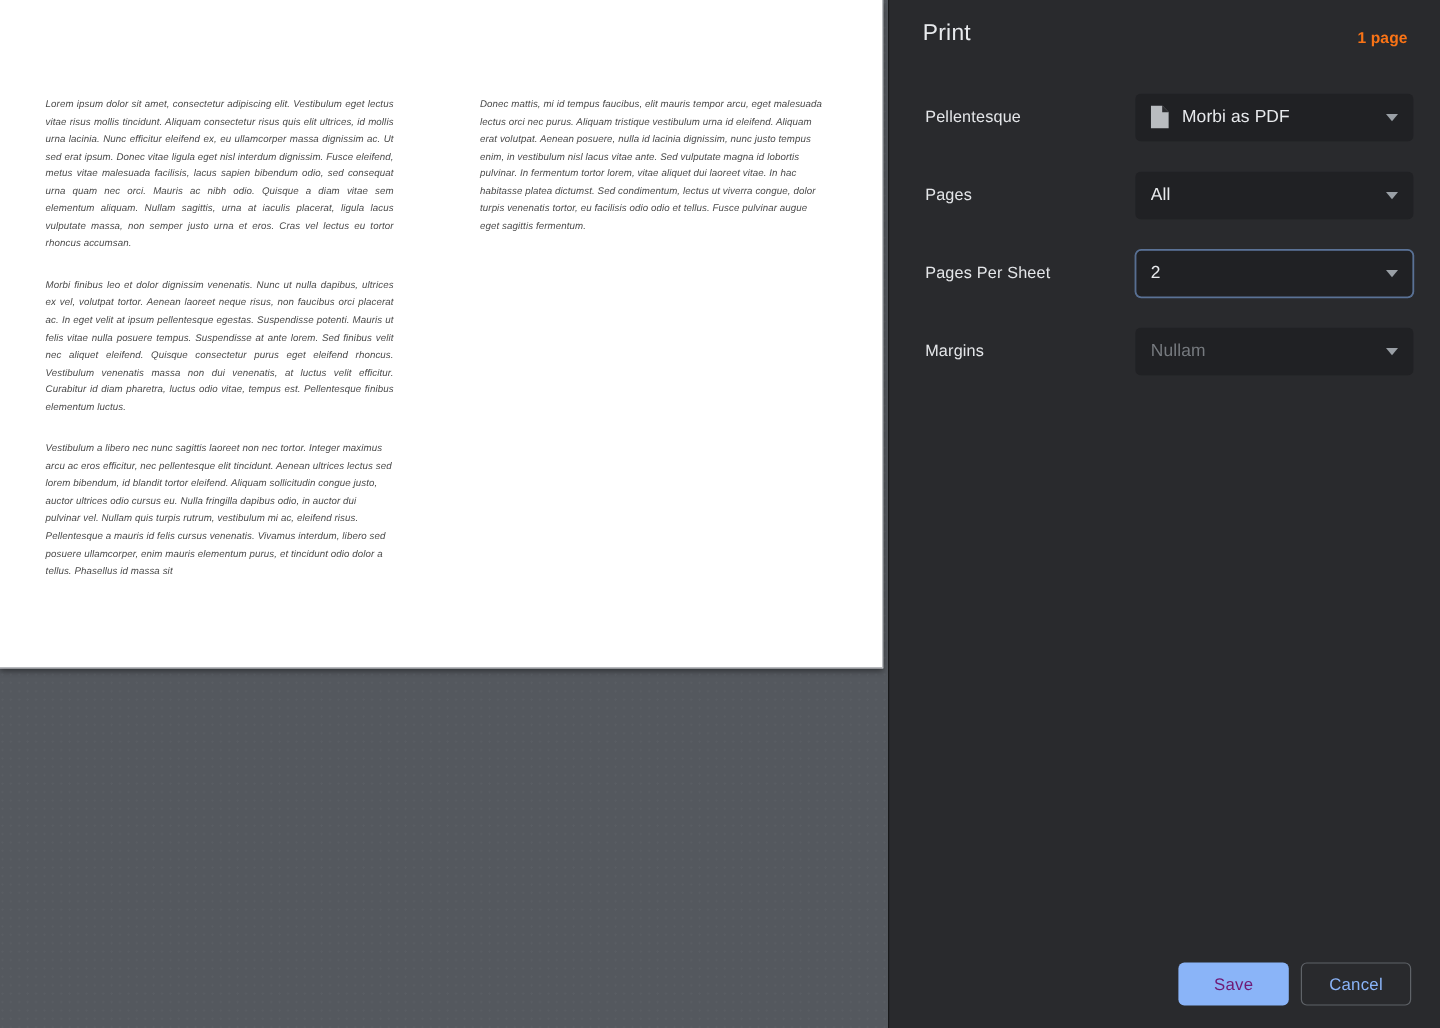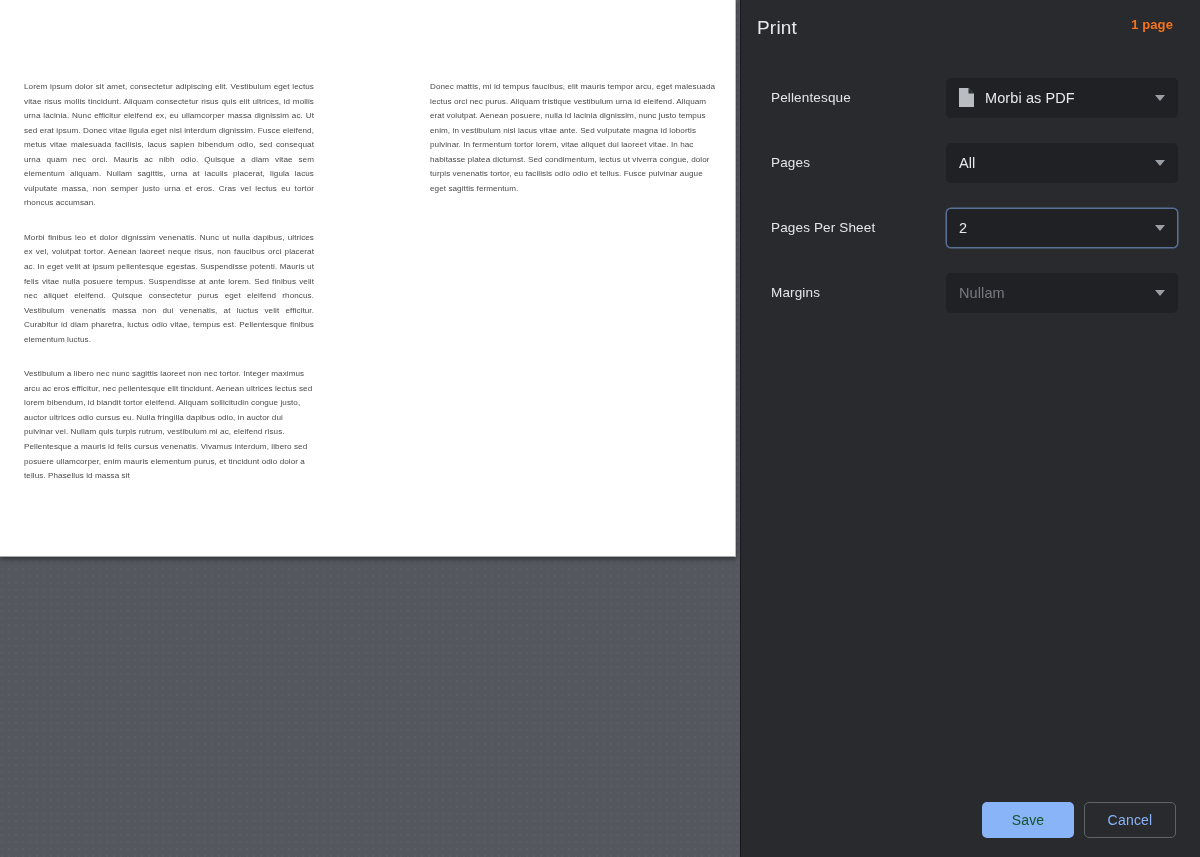--- a/index.html
+++ b/index.html
@@ -40,25 +40,26 @@
     background: #ffffff;
     border-right: 1px solid #b9bcc0;
     border-bottom: 1px solid #a7aaae;
     box-shadow: 0 2px 5px rgba(0,0,0,0.45);
     box-sizing: border-box;
     overflow: hidden;
   }
 
   .page-inner {
     position: absolute;
-    left: 24px;
+    left: 38px;
     top: 80px;
     right: 34px;
     display: flex;
-    gap: 116px;
+    gap: 72px;
+    font-style: italic;
   }
 
   .page-col {
     width: 290px;
     flex: 0 0 290px;
   }
 
   .doc-p {
     margin: 0 0 20px 0;
     font-family: "Liberation Sans", sans-serif;
@@ -80,23 +81,23 @@
     height: 857px;
     background: #292a2d;
     box-sizing: border-box;
     padding: 0;
     flex: 0 0 460px;
     border-left: 1px solid #171819;
   }
 
   .panel-header {
     display: flex;
-    align-items: flex-start;
+    align-items: flex-end;
     justify-content: space-between;
-    padding: 17px 27px 0 16px;
+    padding: 17px 27px 0 28px;
   }
   .panel-title {
     font-size: 19px;
     color: #e8eaed;
     font-weight: normal;
     letter-spacing: 0.2px;
   }
   .page-count {
     font-size: 13px;
     color: #f97316;
@@ -217,21 +218,21 @@
     letter-spacing: 0.2px;
     display: inline-flex;
     align-items: center;
     justify-content: center;
     cursor: pointer;
     box-sizing: border-box;
     padding: 0 18px;
   }
   .btn-primary {
     background: #8ab4f8;
-    color: #14532d;
+    color: #701a75;
     border: none;
   }
   .btn-secondary {
     background: transparent;
     color: #8ab4f8;
     border: 1px solid #5f6368;
   }
 </style>
 </head>
 <body>

